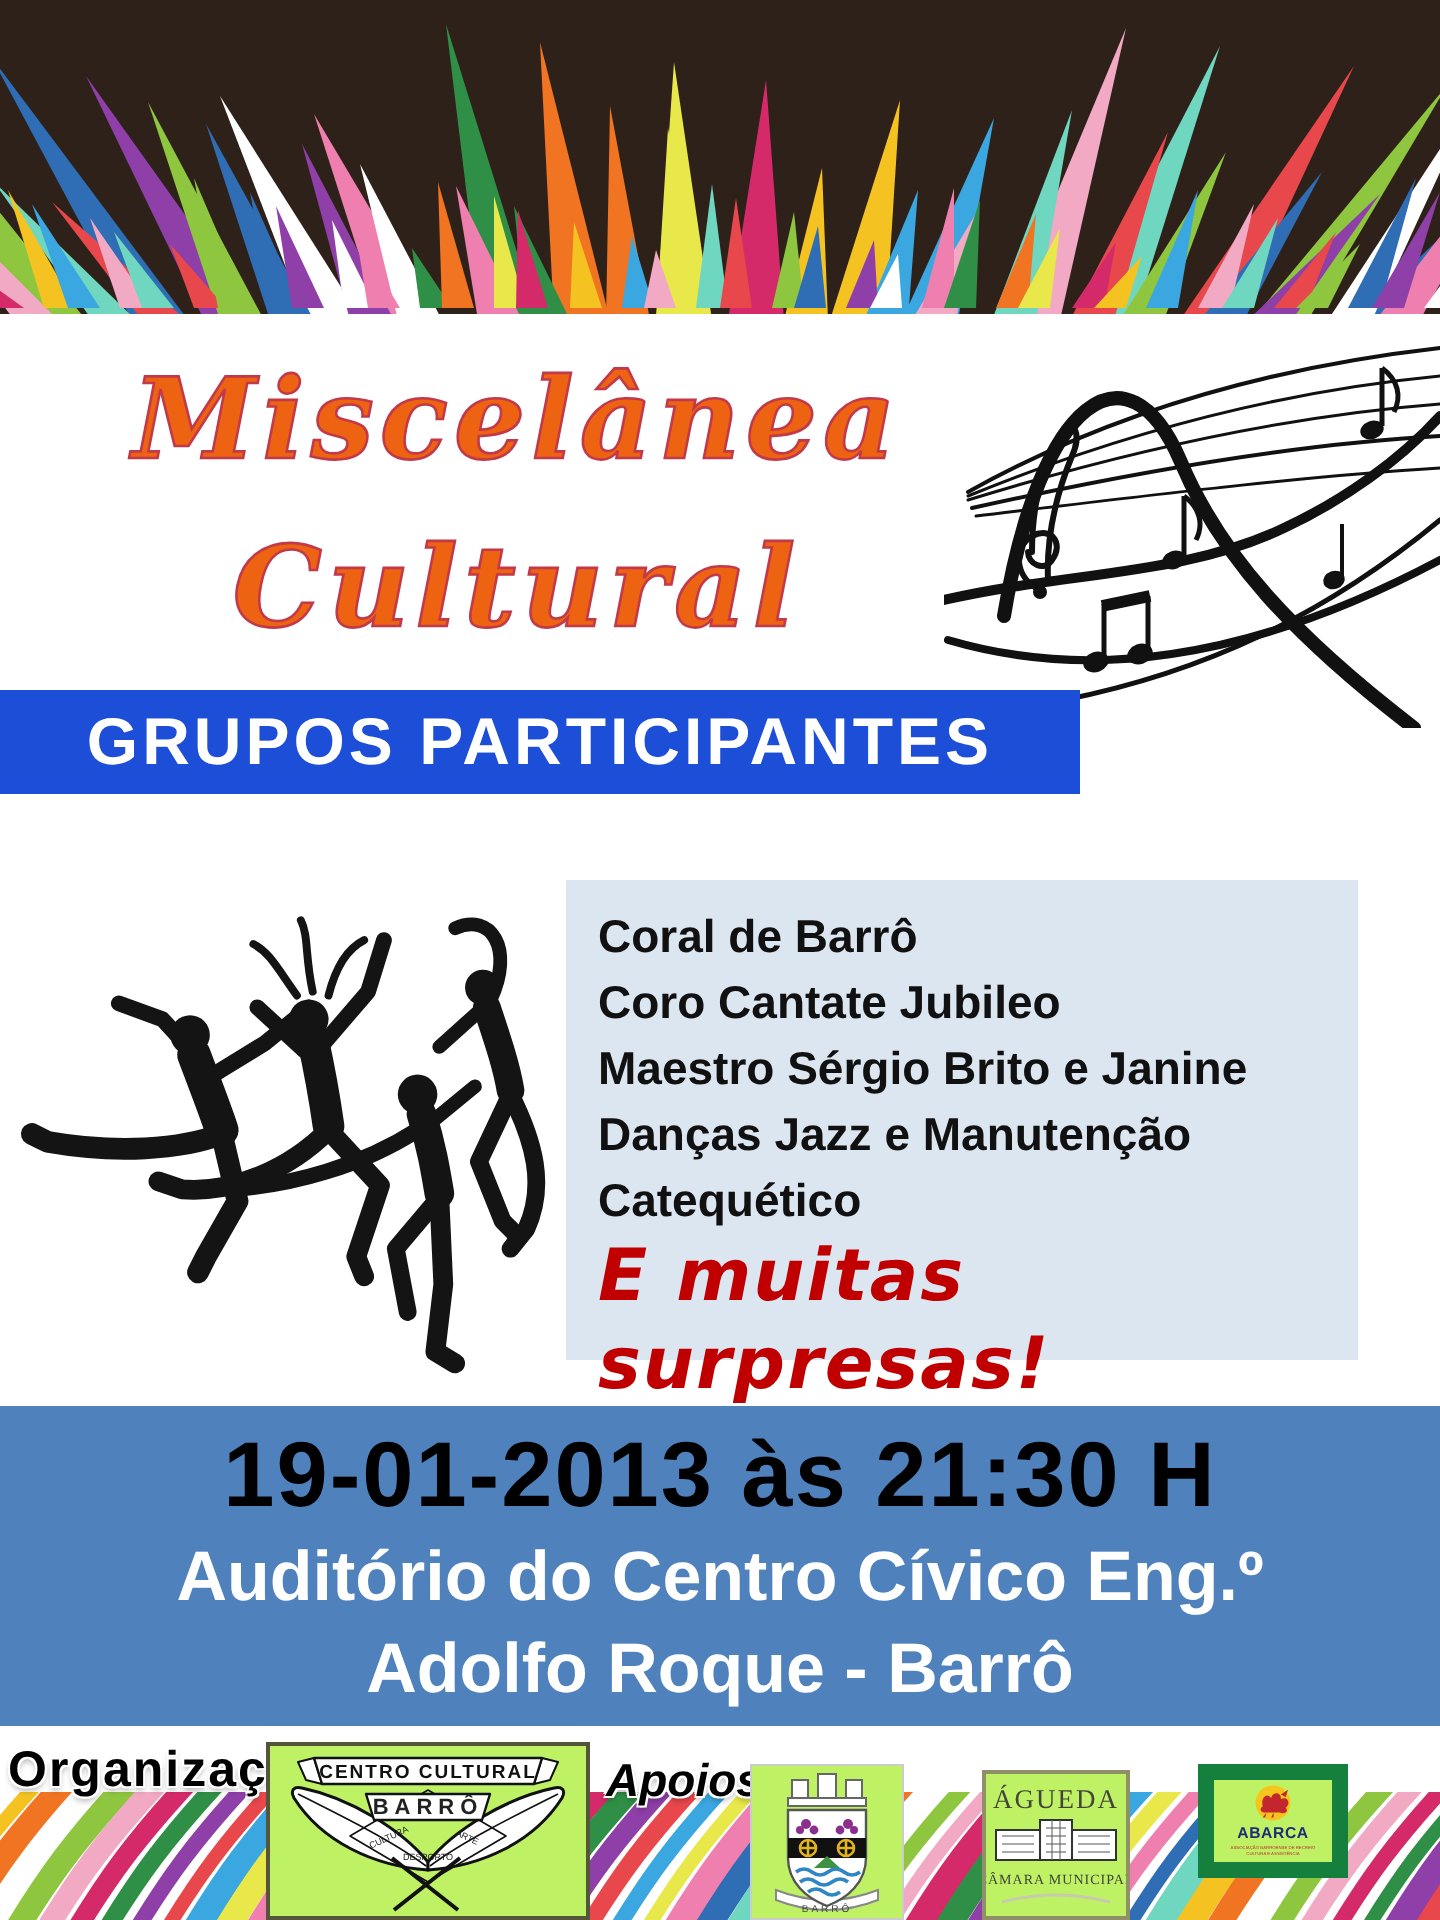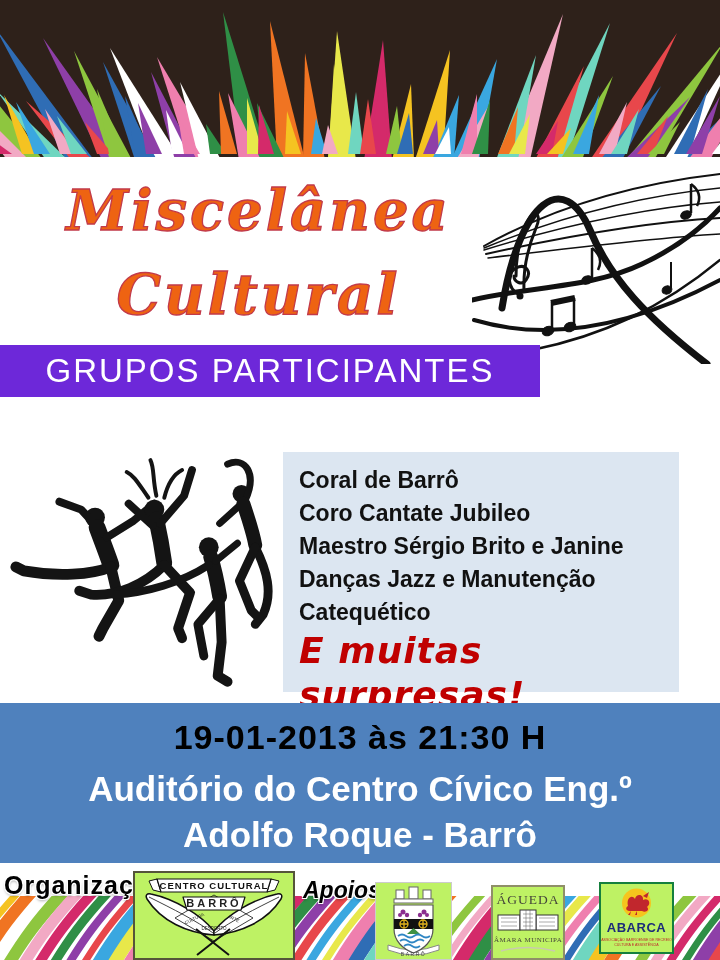--- a/index.html
+++ b/index.html
@@ -13,51 +13,51 @@
   
   .title{position:absolute;top:168px;left:6px;width:505px;text-align:center;
          font-family:"DejaVu Serif","Liberation Serif",serif;font-style:italic;font-weight:bold;
          font-size:56px;line-height:84px;letter-spacing:3px;color:#ee6312;
          -webkit-text-stroke:1.3px #c23a4a;}
 
   
   .music{position:absolute;top:168px;right:0;width:248px;height:196px;}
 
   
-  .banner{position:absolute;top:345px;left:0;width:540px;height:52px;background:#6d28d9;
+  .banner{position:absolute;top:345px;left:0;width:540px;height:52px;background:#1d4ed8;
           display:flex;align-items:center;justify-content:center;color:#ffffff;
-          font-weight:normal;font-size:33px;letter-spacing:2px;}
+          font-weight:bold;font-size:33px;letter-spacing:2px;}
 
   
   .dancers{position:absolute;top:424px;left:8px;width:272px;height:282px;}
 
   
-  .panel{position:absolute;top:452px;left:283px;width:396px;height:240px;background:#dce6f1;
+  .panel{position:absolute;top:440px;left:283px;width:396px;height:240px;background:#dce6f1;
          padding:12px 0 0 16px;box-sizing:border-box;}
   .group-line{font-weight:bold;font-size:23px;line-height:33px;color:#111;}
   .surprise{font-family:"DejaVu Sans",sans-serif;font-style:italic;font-weight:bold;
             font-size:36px;line-height:44px;color:#c00000;letter-spacing:1px;}
 
   
   .footer{position:absolute;top:703px;left:0;width:720px;height:160px;background:#4f81bd;text-align:center;}
-  .footer .date{font-size:34px;font-weight:bold;color:#000;line-height:58px;margin-top:5px;letter-spacing:1px;}
+  .footer .date{font-size:46px;font-weight:bold;color:#000;line-height:58px;margin-top:5px;letter-spacing:1px;}
   .footer .venue{font-size:35px;font-weight:bold;color:#fff;line-height:46px;}
 
   
   .strip{position:absolute;top:863px;left:0;width:720px;height:97px;background:#fff;}
   .bottom-art{position:absolute;left:0;bottom:0;width:720px;height:64px;}
   .halo{text-shadow:-1px -1px 0 #fff,1px -1px 0 #fff,-1px 1px 0 #fff,1px 1px 0 #fff,0 2px 3px rgba(0,0,0,.35);}
   .org-label{position:absolute;left:4px;top:8px;font-size:25px;font-weight:bold;color:#000;letter-spacing:1px;}
   .apoios-label{position:absolute;left:303px;top:14px;font-size:23px;font-weight:bold;font-style:italic;color:#000;}
   .logo-box{position:absolute;background:#bef264;box-sizing:border-box;}
   .logo-box svg{display:block;width:100%;height:100%;}
   .cc-box{left:133px;top:8px;width:162px;height:89px;border:2px solid #55553a;}
   .crest-box{left:375px;top:19px;width:77px;height:78px;border:1px solid #cccccc;}
   .agueda-box{left:491px;top:22px;width:74px;height:75px;border:2px solid #8f8f68;text-decoration:underline;}
-  .abarca-box{left:599px;top:19px;width:75px;height:72px;border:2px solid #15803d;}
+  .abarca-box{left:599px;top:19px;width:75px;height:57px;border:8px solid #15803d;}
 </style>
 </head>
 <body>
 
 <div class="poster">
 
   <div class="top-art">
     <svg id="top-art-svg" viewBox="0 0 720 157" preserveAspectRatio="none">
         <path d="M-36 160 L-137 65 L-8 160 Z" fill="#e8474b"></path>
         <path d="M15 160 L-70 19 L43 160 Z" fill="#8ec63f"></path>

